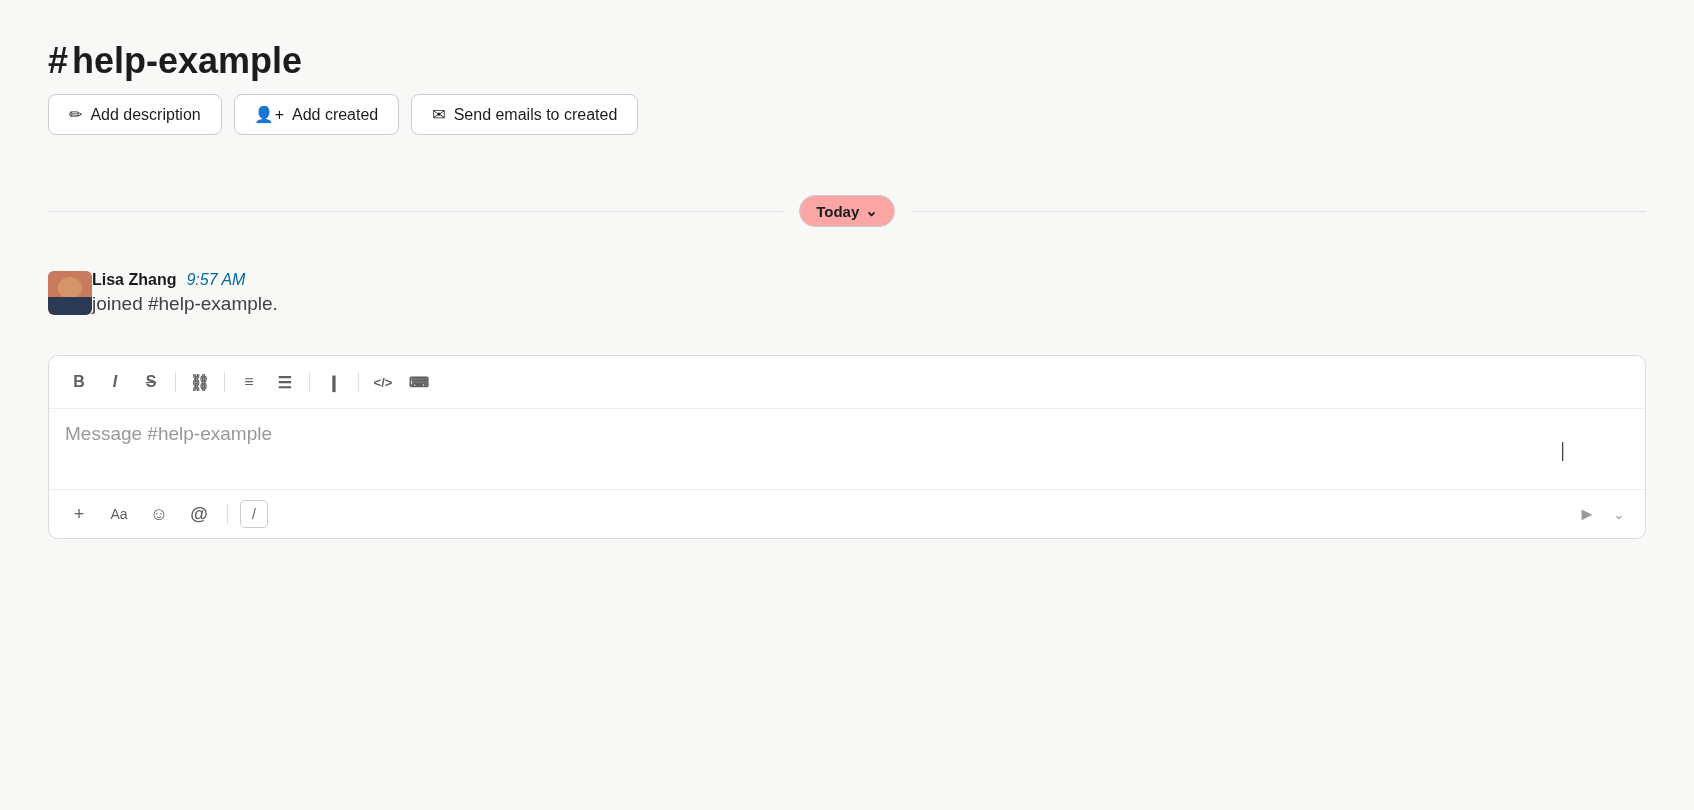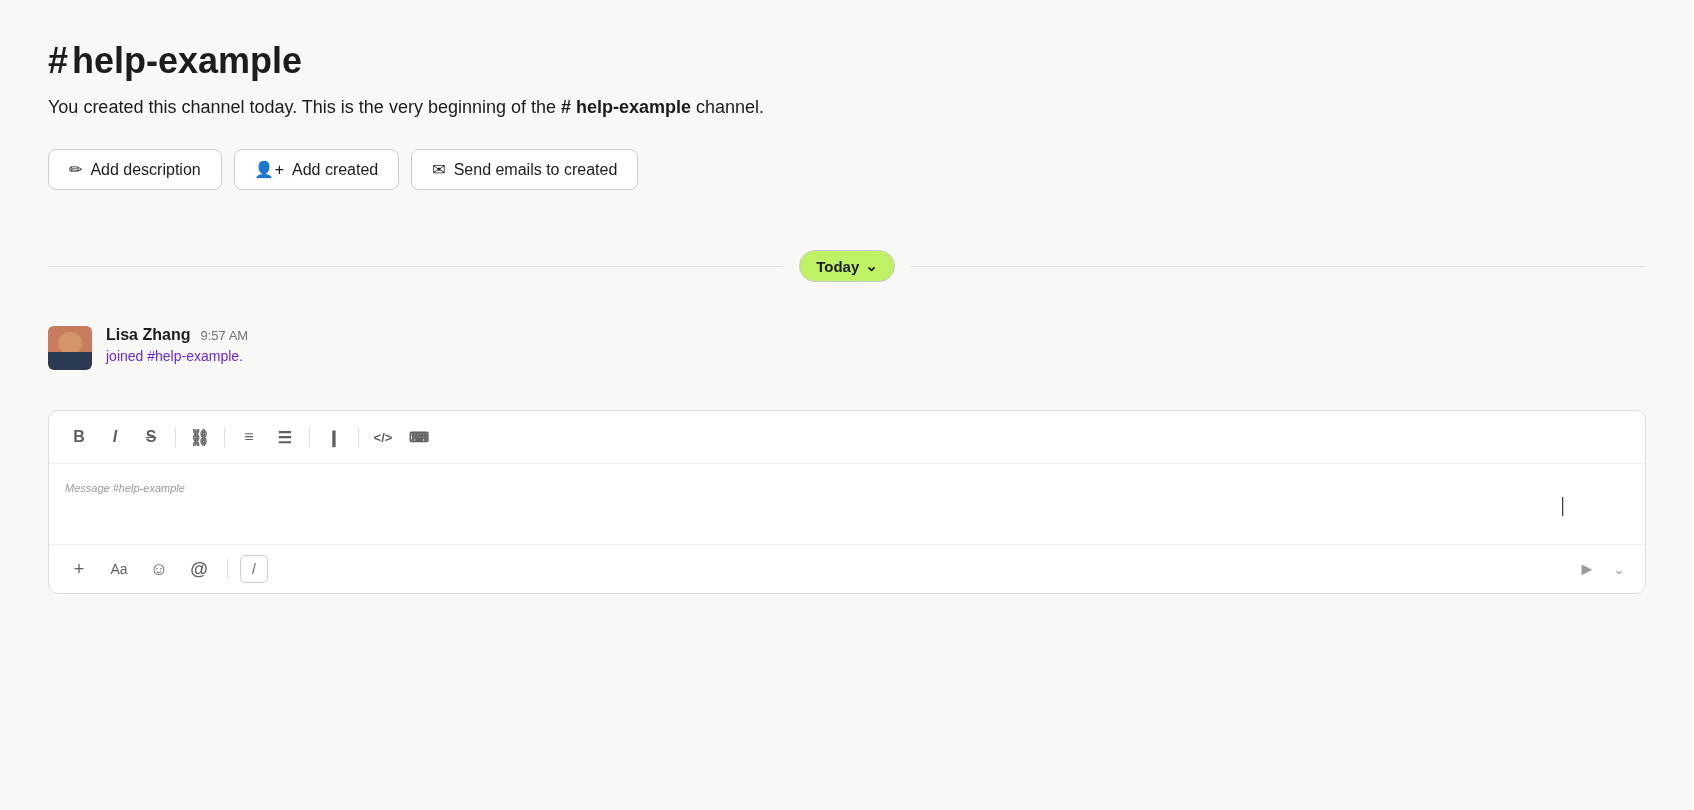--- a/index.html
+++ b/index.html
@@ -91,32 +91,31 @@
       background-color: #e0e0e0;
     }
 
     .divider-label {
       display: flex;
       align-items: center;
       gap: 6px;
       padding: 6px 16px;
       border: 1.5px solid #ccc;
       border-radius: 20px;
-      background: #bef264;
+      background: #fca5a5;
       font-size: 15px;
       font-weight: 600;
       color: #1d1c1d;
       cursor: pointer;
       margin: 0 16px;
     }
 
     .message-entry {
       display: flex;
       align-items: flex-start;
-      gap: 14px;
       margin: 24px 0;
     }
 
     .avatar {
       width: 44px;
       height: 44px;
       border-radius: 6px;
       overflow: hidden;
       flex-shrink: 0;
       background: #c0826a;
@@ -166,27 +165,28 @@
       margin-bottom: 4px;
     }
 
     .message-username {
       font-size: 16px;
       font-weight: 700;
       color: #1d1c1d;
     }
 
     .message-time {
-      font-size: 13px;
-      color: #737373;
+      font-size: 16px;
+      color: #0369a1;
+      font-style: italic;
     }
 
     .message-text {
-      font-size: 14px;
-      color: #6d28d9;
+      font-size: 19px;
+      color: #404040;
     }
 
     .composer {
       margin: 16px 0 20px 0;
       border: 1.5px solid #ddd;
       border-radius: 10px;
       background: #fff;
       overflow: hidden;
     }
 
@@ -221,23 +221,22 @@
     }
 
     .composer-body {
       padding: 14px 16px;
       min-height: 80px;
       position: relative;
     }
 
     .composer-placeholder {
       color: #999;
-      font-size: 11px;
+      font-size: 19px;
       pointer-events: none;
-      font-style: italic;
     }
 
     @keyframes blink {
       50% { opacity: 0; }
     }
 
     .i-cursor {
       position: absolute;
       right: 80px;
       top: 50%;
@@ -339,23 +338,20 @@
 
 <div class="main-content">
 
   <div class="channel-title">
     <h1>
       <span class="hash">#</span>
       <span>help-example</span>
     </h1>
   </div>
 
-  <p class="channel-description">
-    <span>You created this channel today. This is the very beginning of the </span><span class="bold-channel"># help-example</span><span> channel.</span>
-  </p>
 
   <div class="action-buttons">
     <button class="action-btn">
       <span class="btn-icon">✏</span>
       <span>Add description</span>
     </button>
     <button class="action-btn">
       <span class="btn-icon">👤+</span>
       <span>Add created</span>
     </button>

